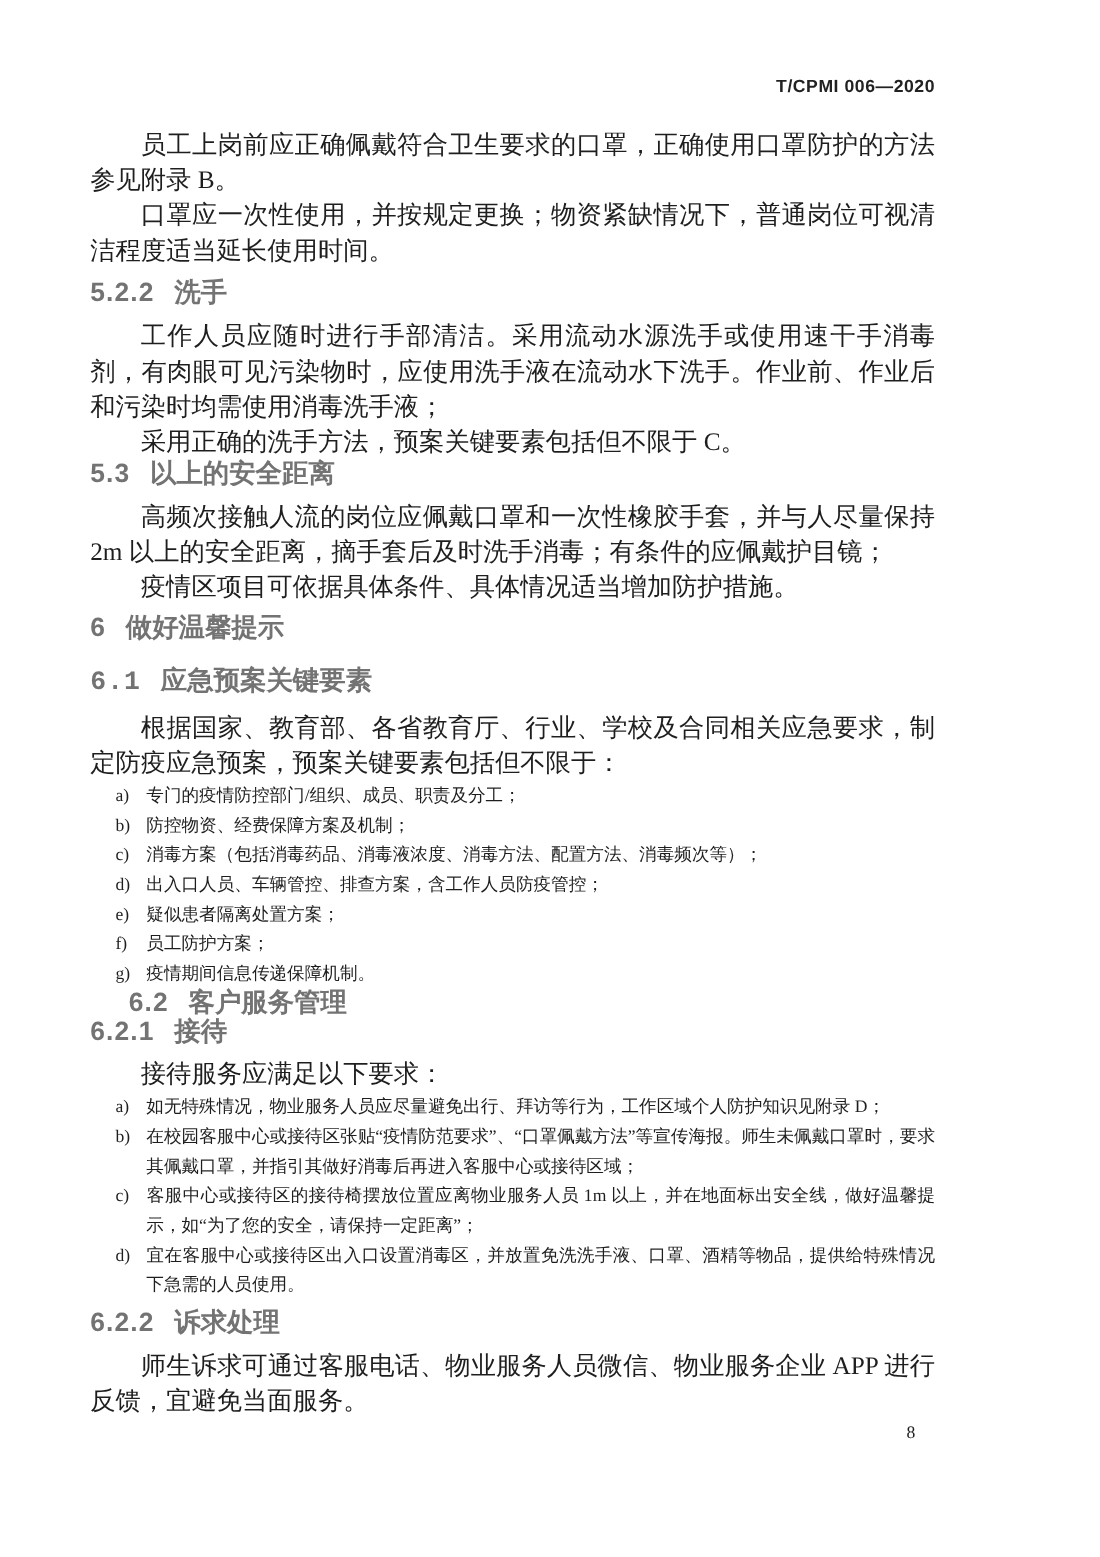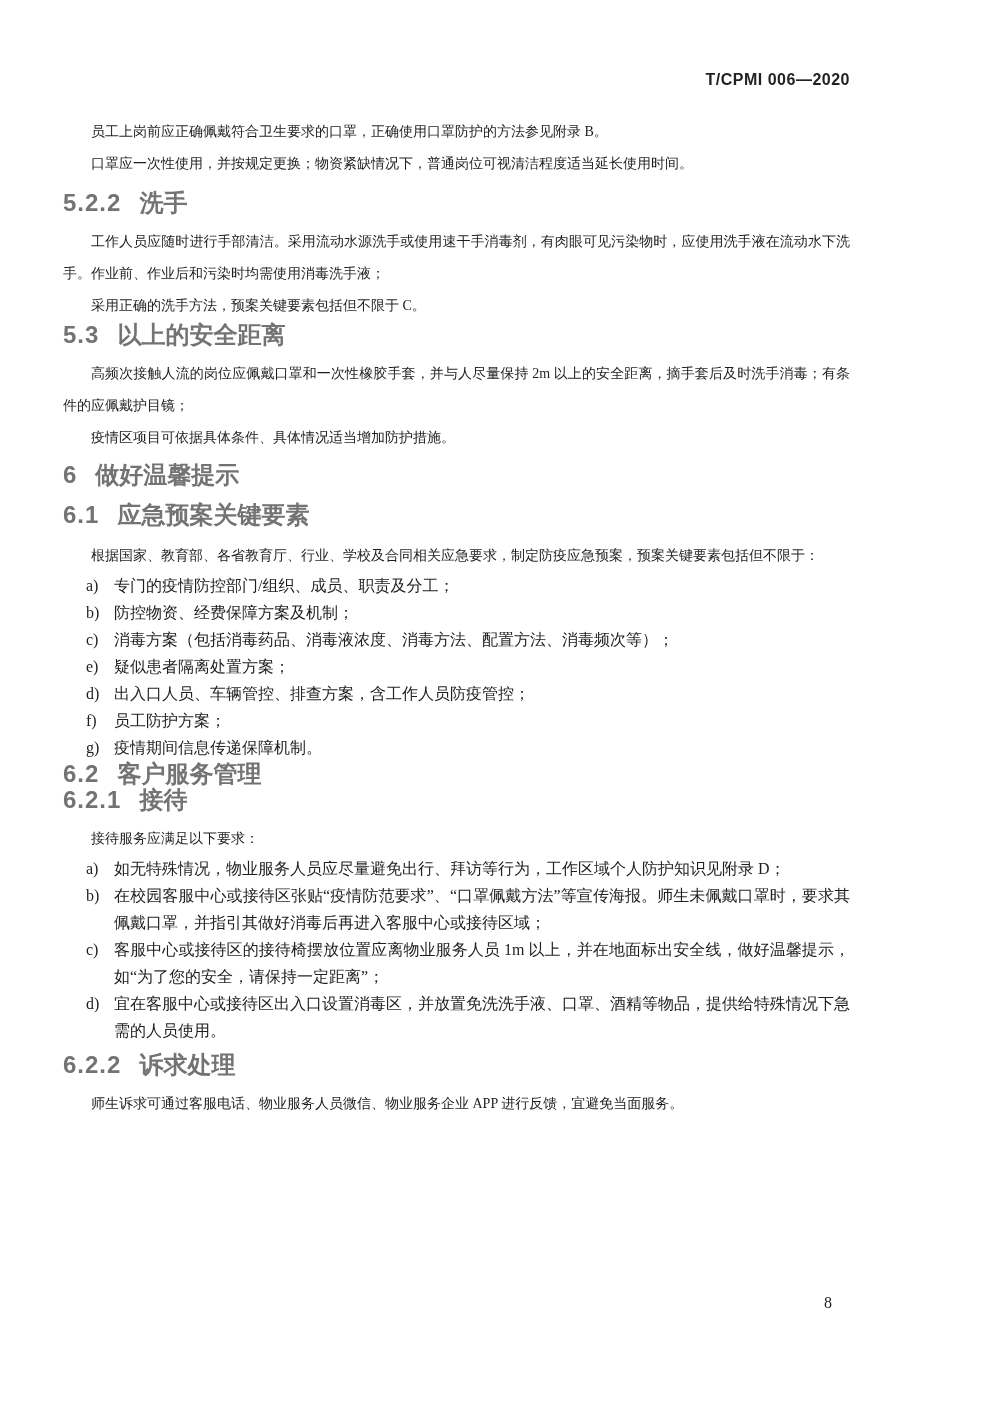--- a/index.html
+++ b/index.html
@@ -3,37 +3,37 @@
 <meta charset="utf-8">
 <style>
   html, body { margin: 0; padding: 0; background: #ffffff; }
   .page {
     position: relative;
     width: 1000px;
     height: 1415px;
     margin: 0 auto;
     background: #ffffff;
     box-sizing: border-box;
-    padding: 70px 150px 0 63px;
+    padding: 70px 150px 0 82px;
     overflow: hidden;
     color: #1e1e1e;
     font-family: "Liberation Serif", "DejaVu Serif", serif;
   }
   .doc-header {
     text-align: right;
     font-family: "Liberation Sans", "DejaVu Sans", sans-serif;
     font-weight: 700;
     font-size: 16px;
     line-height: 20px;
     letter-spacing: 0.5px;
     color: #222222;
   }
   .para {
     margin: 0;
-    font-size: 14px;
+    font-size: 23px;
     line-height: 32px;
     text-align: justify;
     text-indent: 2em;
   }
   .heading {
     margin: 0;
     font-family: "Liberation Sans", "DejaVu Sans", sans-serif;
     font-weight: 700;
     font-size: 24px;
     line-height: 26px;
@@ -52,23 +52,23 @@
     width: 28px;
     margin-left: -28px;
     font-family: "Liberation Serif", "DejaVu Serif", serif;
   }
   .mt-p1   { margin-top: 26px; }
   .mt-h522 { margin-top: 10px; }
   .mt-p3   { margin-top: 10px; }
   .mt-h53  { margin-top: 0px; }
   .mt-p5   { margin-top: 10px; }
   .mt-h6   { margin-top: 8px; }
-  .mt-h61  { margin-top: 14px; }
+  .mt-h61  { margin-top: 24px; font-family: Liberation Mono, monospace; }
   .mt-p7   { margin-top: 12px; }
-  .mt-h62  { margin-top: 0px; }
+  .mt-h62  { margin-top: 0px; margin-left: 35px; }
   .mt-h621 { }
   .mt-p8   { margin-top: 10px; }
   .mt-h622 { margin-top: 8px; }
   .mt-p9   { margin-top: 10px; }
   .page-number {
     position: absolute;
     top: 1292px;
     right: 168px;
     font-size: 16px;
     line-height: 22px;
@@ -104,22 +104,22 @@
 
   <h3 class="heading mt-h61">
     <span class="h-num">6.1</span><span>应急预案关键要素</span>
   </h3>
   <p class="para mt-p7">根据国家、教育部、各省教育厅、行业、学校及合同相关应急要求，制定防疫应急预案，预案关键要素包括但不限于：</p>
 
   <div class="list">
     <div class="li"><span class="li-label">a)</span><span>专门的疫情防控部门/组织、成员、职责及分工；</span></div>
     <div class="li"><span class="li-label">b)</span><span>防控物资、经费保障方案及机制；</span></div>
     <div class="li"><span class="li-label">c)</span><span>消毒方案（包括消毒药品、消毒液浓度、消毒方法、配置方法、消毒频次等）；</span></div>
+    <div class="li"><span class="li-label">d)</span><span>出入口人员、车辆管控、排查方案，含工作人员防疫管控；</span></div>
     <div class="li"><span class="li-label">e)</span><span>疑似患者隔离处置方案；</span></div>
-    <div class="li"><span class="li-label">d)</span><span>出入口人员、车辆管控、排查方案，含工作人员防疫管控；</span></div>
     <div class="li"><span class="li-label">f)</span><span>员工防护方案；</span></div>
     <div class="li"><span class="li-label">g)</span><span>疫情期间信息传递保障机制。</span></div>
   </div>
 
   <h3 class="heading mt-h62">
     <span class="h-num">6.2</span><span>客户服务管理</span>
   </h3>
 
   <h3 class="heading mt-h621">
     <span class="h-num">6.2.1</span><span>接待</span>

